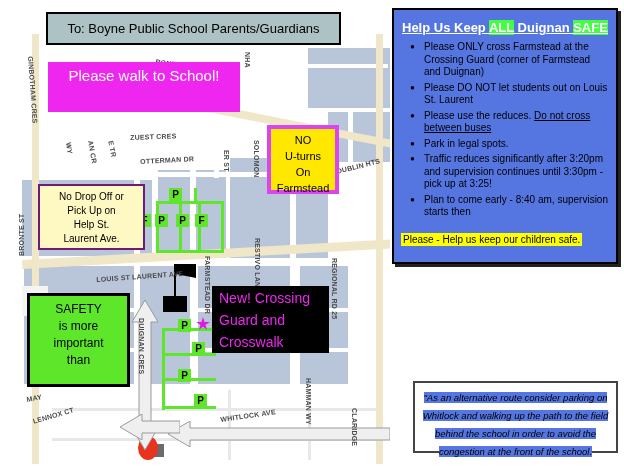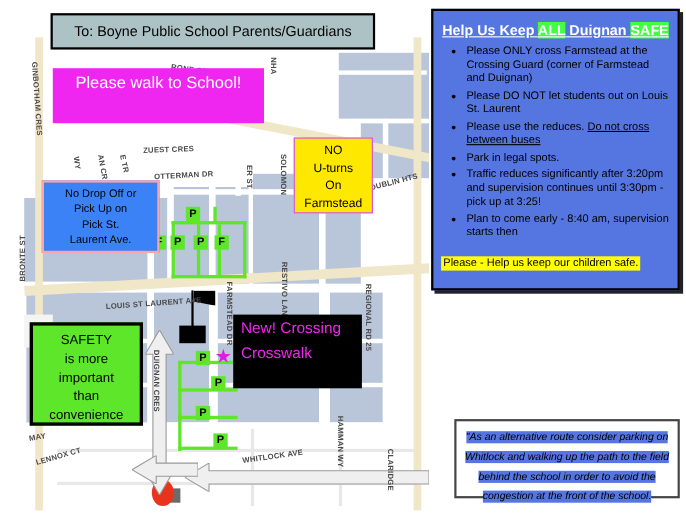--- a/index.html
+++ b/index.html
@@ -60,27 +60,27 @@
     left:46px;top:12px;width:295px;height:33px;
     background:#adc2c5;border:2px solid #000;
     font-size:13px;color:#000;line-height:29px;
   }
   .box-walk{
     left:48px;top:62px;width:192px;height:50px;
     background:#ef26ef;color:#ffffff;font-size:15px;
     line-height:24px;padding-top:2px;
   }
   .box-nodrop{
-    left:38px;top:164px;width:107px;height:66px;
-    background:#3b82f6;border:2px solid #fca5a5;color:#000;
+    left:38px;top:184px;width:107px;height:66px;
+    background:#fef9c3;border:2px solid #701a75;color:#000;
     font-size:10px;line-height:14px;padding-top:4px;
   }
   .box-noturn{
     left:267px;top:125px;width:72px;height:69px;
-    background:#ffe800;border:1px solid #d946ef;color:#000;
+    background:#ffe800;border:4px solid #d946ef;color:#000;
     font-size:11px;line-height:16px;padding-top:3px;
   }
   .box-safety{
     left:27px;top:293px;width:103px;height:94px;
     background:#5ee62b;border:3px solid #000;color:#000;
     font-size:12px;line-height:17px;padding-top:5px;
   }
   .box-crossing{
     left:212px;top:286px;width:117px;height:67px;
     background:#000000;color:#ef26ef;font-size:14px;
@@ -257,41 +257,41 @@
     <span>To: Boyne Public School Parents/Guardians</span>
   </div>
 
   <div class="box box-walk">
     <div>Please walk to School!</div>
   </div>
 
   <div class="box box-nodrop">
     <div>No Drop Off or</div>
     <div>Pick Up on</div>
-    <div>Pick St.</div>
+    <div>Help St.</div>
     <div>Laurent Ave.</div>
   </div>
 
   <div class="box box-noturn">
     <div>NO</div>
     <div>U-turns</div>
     <div>On</div>
     <div>Farmstead</div>
   </div>
 
   <div class="box box-safety">
     <div>SAFETY</div>
     <div>is more</div>
     <div>important</div>
     <div>than</div>
-    <div>convenience</div>
   </div>
 
   <div class="box box-crossing">
     <div>New! Crossing</div>
+    <div>Guard and</div>
     <div>Crosswalk</div>
   </div>
 
   <div class="panel">
     <div class="panel-head">
       <span>Help Us Keep </span><span class="hl-green">ALL</span><span> Duignan </span><span class="hl-green">SAFE</span>
     </div>
     <ul>
       <li><span>Please ONLY cross Farmstead at the Crossing Guard (corner of Farmstead and Duignan)</span></li>
       <li><span>Please DO NOT let students out on Louis St. Laurent</span></li>

